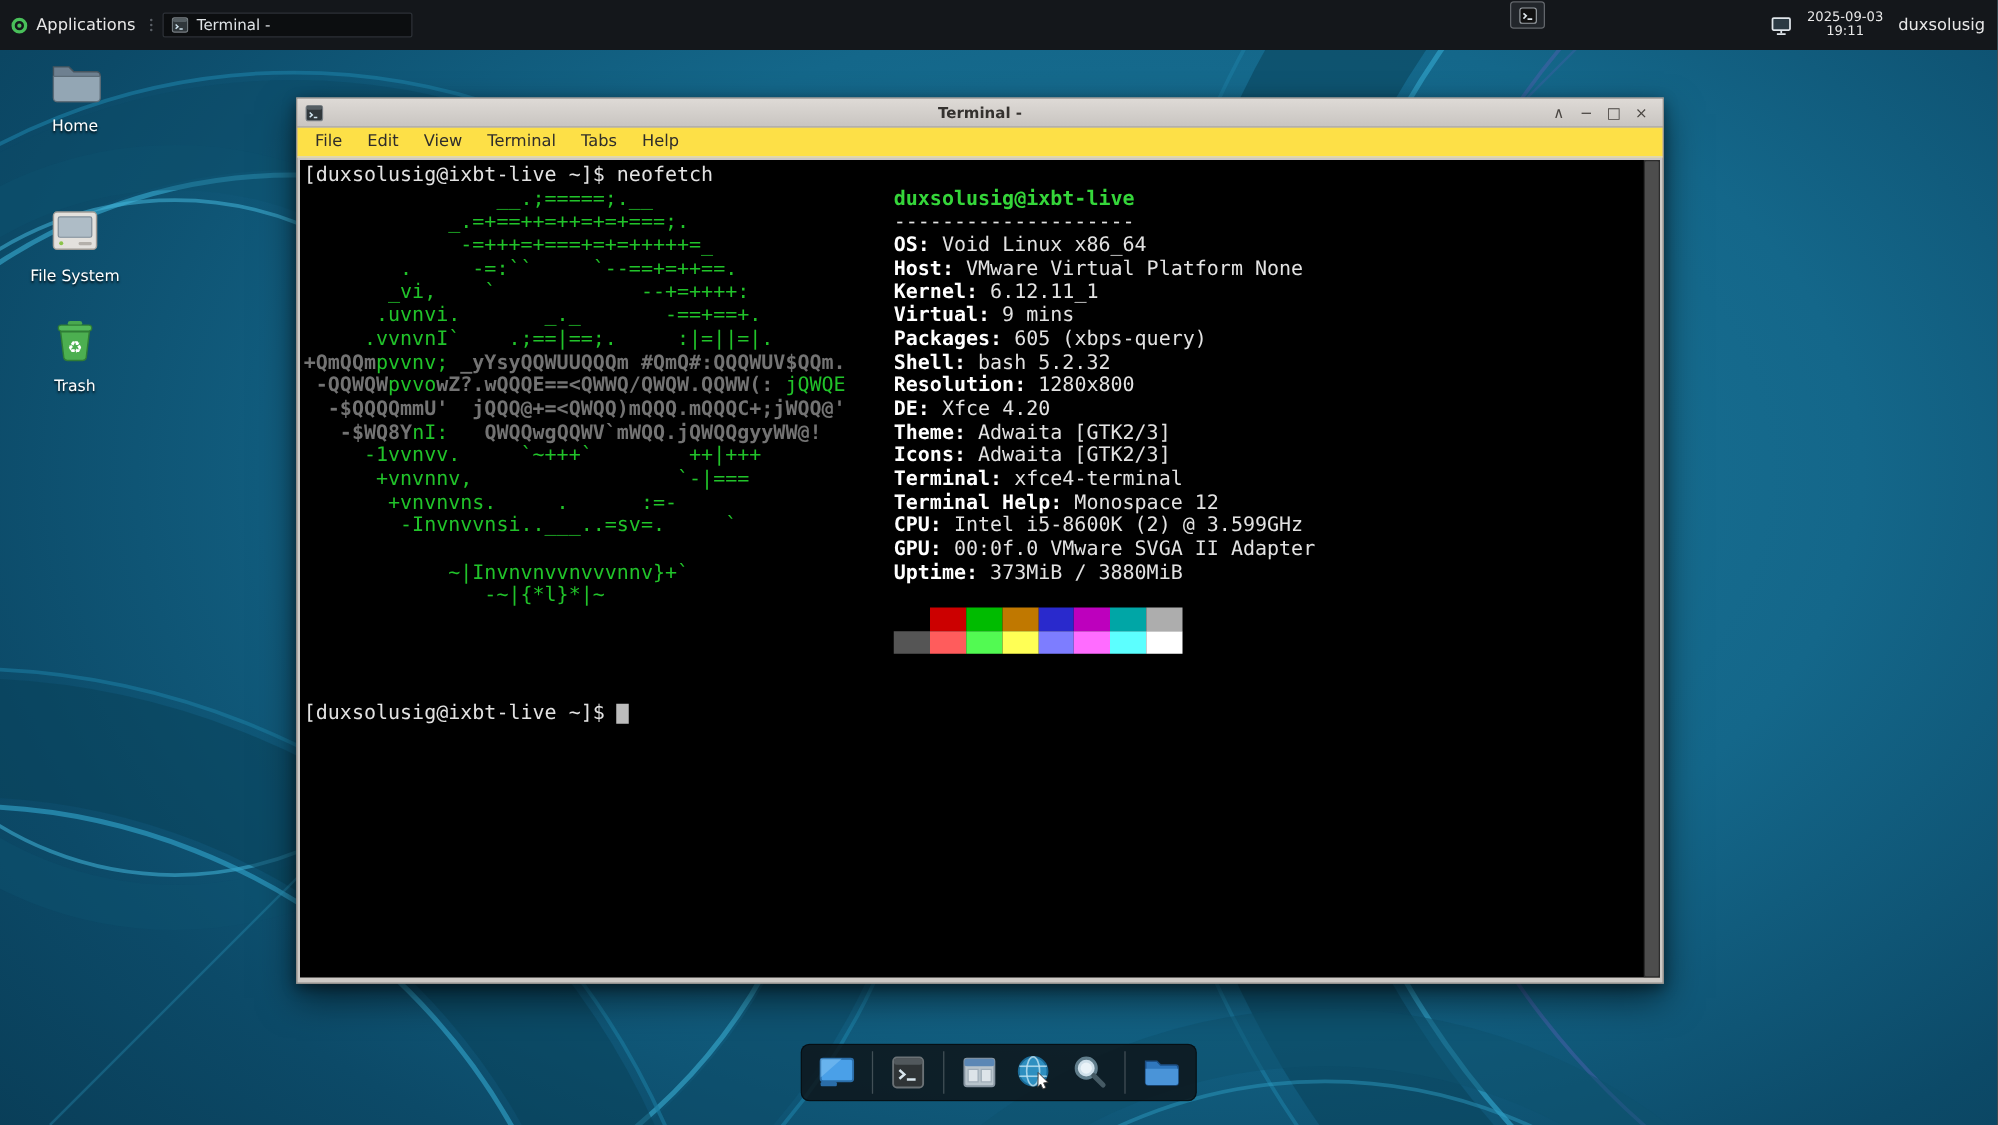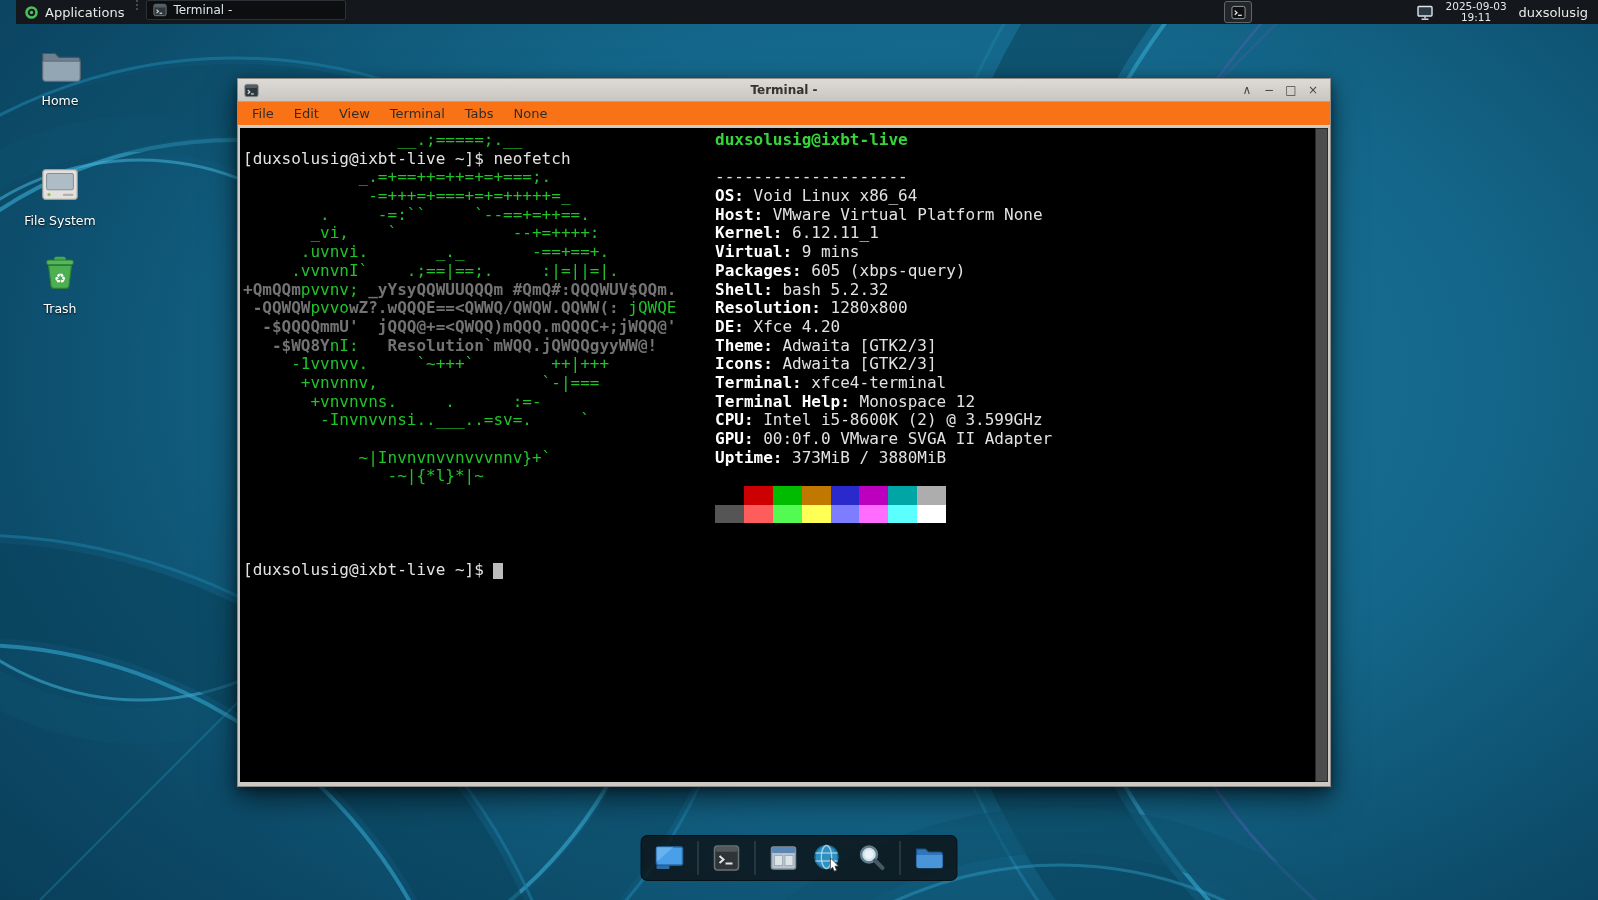--- a/index.html
+++ b/index.html
@@ -6,23 +6,23 @@
   html,body { background:#222; }
   .screen {
     position:relative; width:1598px; height:900px; overflow:hidden;
     font-family:"DejaVu Sans", sans-serif;
     background: radial-gradient(ellipse 1250px 820px at 58% 42%, #1b7699 0%, #14678a 45%, #0c4a68 78%, #093d57 100%);
   }
   .wallpaper { position:absolute; left:0; top:0; }
 
   
   .panel {
-    position:absolute; top:0; left:0; right:0; height:24px;
-    background:#14171b; display:flex; 
-    color:#e8e8e8; font-size:13px; z-index:50;margin-left:16px;
+    position:absolute; top:0; left:0; right:0; height:40px;
+    background:#14171b; display:flex; align-items:center;
+    color:#e8e8e8; font-size:13px; z-index:50;
   }
   .app-menu { display:flex; align-items:center; gap:6px; padding:0 8px; height:100%; cursor:default; }
   .grip { display:flex; flex-direction:column; gap:2px; align-items:center; width:10px; margin-right:4px; }
   .grip i { width:2px; height:2px; background:#5a5f66; border-radius:50%; }
   .task-btn {
     width:200px; height:20px; background:#0c0e10; border:1px solid #2c3137; border-radius:2px;
     display:flex; align-items:center; gap:6px; padding:0 6px; font-size:12px; color:#dfe3e6;
   }
   .tray-term {
     position:absolute; left:1208px; top:1px; width:28px; height:22px;
@@ -43,21 +43,21 @@
     background:#cdc9c5; border:1px solid #8f8b87;
     box-shadow:0 12px 28px rgba(0,0,0,.55), 0 3px 10px rgba(0,0,0,.4);
   }
   .titlebar {
     height:23px; background:linear-gradient(#dedad6,#c9c5c1);
     border-bottom:1px solid #aaa6a2; display:flex; align-items:center; position:relative; padding:0 6px;
   }
   .wtitle { position:absolute; left:0; right:0; text-align:center; font-weight:bold; font-size:12px; color:#35322f; }
   .wcontrols { margin-left:auto; display:flex; z-index:1; }
   .wbtn { width:22px; height:19px; display:flex; align-items:center; justify-content:center; color:#4a4642; font-size:12px; }
-  .menubar { height:24px; background:#f97316; border-bottom:1px solid #d8d5d1; display:flex; align-items:center; padding-left:4px; }
+  .menubar { height:24px; background:#fde047; border-bottom:1px solid #d8d5d1; display:flex; align-items:center; padding-left:4px; }
   .mitem { padding:3px 10px; font-size:13px; color:#2f2d2b; }
   .term { position:absolute; left:2px; right:2px; top:49px; bottom:4px; background:#000; overflow:hidden; }
   .tout { position:absolute; left:3px; top:3px; right:16px; bottom:0; overflow:hidden; }
   .tl { height:18.7px; position:relative; white-space:pre; font:16px/18.7px "DejaVu Sans Mono", monospace; }
   .fg { color:#e2e2e2; }
   .c-g { color:#21c32a; }
   .c-d { color:#737373;font-weight:bold; }
   .nf-title { color:#35d63a; font-weight:bold; }
   .nf-label { color:#ffffff; font-weight:bold; }
   .info { position:absolute; left:472px; top:0; white-space:pre; }
@@ -184,36 +184,36 @@
         <div class="wbtn">□</div>
         <div class="wbtn">×</div>
       </div>
     </div>
     <div class="menubar">
       <span class="mitem">File</span>
       <span class="mitem">Edit</span>
       <span class="mitem">View</span>
       <span class="mitem">Terminal</span>
       <span class="mitem">Tabs</span>
-      <span class="mitem">None</span>
+      <span class="mitem">Help</span>
     </div>
     <div class="term">
       <div class="tout">
+          <div class="tl"><span class="fg">[duxsolusig@ixbt-live ~]$ neofetch</span></div>
           <div class="tl"><span class="c-g">                __.;=====;.__</span><span class="info nf-title">duxsolusig@ixbt-live</span></div>
-          <div class="tl"><span class="fg">[duxsolusig@ixbt-live ~]$ neofetch</span></div>
           <div class="tl"><span class="c-g">            _.=+==++=++=+=+===;.</span><span class="info fg">--------------------</span></div>
           <div class="tl"><span class="c-g">             -=+++=+===+=+=+++++=_</span><span class="info"><span class="nf-label">OS:</span><span class="fg"> Void Linux x86_64</span></span></div>
           <div class="tl"><span class="c-g">        .     -=:``     `--==+=++==.</span><span class="info"><span class="nf-label">Host:</span><span class="fg"> VMware Virtual Platform None</span></span></div>
           <div class="tl"><span class="c-g">       _vi,    `            --+=++++:</span><span class="info"><span class="nf-label">Kernel:</span><span class="fg"> 6.12.11_1</span></span></div>
           <div class="tl"><span class="c-g">      .uvnvi.       _._       -==+==+.</span><span class="info"><span class="nf-label">Virtual:</span><span class="fg"> 9 mins</span></span></div>
           <div class="tl"><span class="c-g">     .vvnvnI`    .;==|==;.     :|=||=|.</span><span class="info"><span class="nf-label">Packages:</span><span class="fg"> 605 (xbps-query)</span></span></div>
           <div class="tl"><span class="c-d">+QmQQm</span><span class="c-g">pvvnv;</span><span class="c-d"> _yYsyQQWUUQQQm #QmQ#:QQQWUV$QQm.</span><span class="info"><span class="nf-label">Shell:</span><span class="fg"> bash 5.2.32</span></span></div>
           <div class="tl"><span class="c-d"> -QQWQW</span><span class="c-g">pvvo</span><span class="c-d">wZ?.wQQQE==&lt;QWWQ/QWQW.QQWW(: </span><span class="c-g">jQWQE</span><span class="info"><span class="nf-label">Resolution:</span><span class="fg"> 1280x800</span></span></div>
           <div class="tl"><span class="c-d">  -$QQQQmmU'  jQQQ@+=&lt;QWQQ)mQQQ.mQQQC+;jWQQ@'</span><span class="info"><span class="nf-label">DE:</span><span class="fg"> Xfce 4.20</span></span></div>
-          <div class="tl"><span class="c-d">   -$WQ8Y</span><span class="c-g">nI:</span><span class="c-d">   Resolution`mWQQ.jQWQQgyyWW@!</span><span class="info"><span class="nf-label">Theme:</span><span class="fg"> Adwaita [GTK2/3]</span></span></div>
+          <div class="tl"><span class="c-d">   -$WQ8Y</span><span class="c-g">nI:</span><span class="c-d">   QWQQwgQQWV`mWQQ.jQWQQgyyWW@!</span><span class="info"><span class="nf-label">Theme:</span><span class="fg"> Adwaita [GTK2/3]</span></span></div>
           <div class="tl"><span class="c-g">     -1vvnvv.     `~+++`        ++|+++</span><span class="info"><span class="nf-label">Icons:</span><span class="fg"> Adwaita [GTK2/3]</span></span></div>
           <div class="tl"><span class="c-g">      +vnvnnv,                 `-|===</span><span class="info"><span class="nf-label">Terminal:</span><span class="fg"> xfce4-terminal</span></span></div>
           <div class="tl"><span class="c-g">       +vnvnvns.     .      :=-</span><span class="info"><span class="nf-label">Terminal Help:</span><span class="fg"> Monospace 12</span></span></div>
           <div class="tl"><span class="c-g">        -Invnvvnsi..___..=sv=.     `</span><span class="info"><span class="nf-label">CPU:</span><span class="fg"> Intel i5-8600K (2) @ 3.599GHz</span></span></div>
           <div class="tl"><span class="info"><span class="nf-label">GPU:</span><span class="fg"> 00:0f.0 VMware SVGA II Adapter</span></span></div>
           <div class="tl"><span class="c-g">            ~|Invnvnvvnvvvnnv}+`</span><span class="info"><span class="nf-label">Uptime:</span><span class="fg"> 373MiB / 3880MiB</span></span></div>
           <div class="tl"><span class="c-g">               -~|{*l}*|~</span></div>
           <div class="tl"><span class="info pal"><span class="swatch" style="background: rgb(0, 0, 0);"></span><span class="swatch" style="background: rgb(204, 0, 0);"></span><span class="swatch" style="background: rgb(0, 187, 0);"></span><span class="swatch" style="background: rgb(192, 120, 0);"></span><span class="swatch" style="background: rgb(41, 41, 204);"></span><span class="swatch" style="background: rgb(189, 0, 189);"></span><span class="swatch" style="background: rgb(0, 166, 166);"></span><span class="swatch" style="background: rgb(173, 173, 173);"></span></span></div>
           <div class="tl"><span class="info pal"><span class="swatch" style="background: rgb(85, 85, 85);"></span><span class="swatch" style="background: rgb(255, 92, 92);"></span><span class="swatch" style="background: rgb(82, 250, 82);"></span><span class="swatch" style="background: rgb(255, 255, 85);"></span><span class="swatch" style="background: rgb(125, 125, 255);"></span><span class="swatch" style="background: rgb(255, 108, 255);"></span><span class="swatch" style="background: rgb(92, 255, 255);"></span><span class="swatch" style="background: rgb(255, 255, 255);"></span></span></div>
           <div class="tl"></div>

